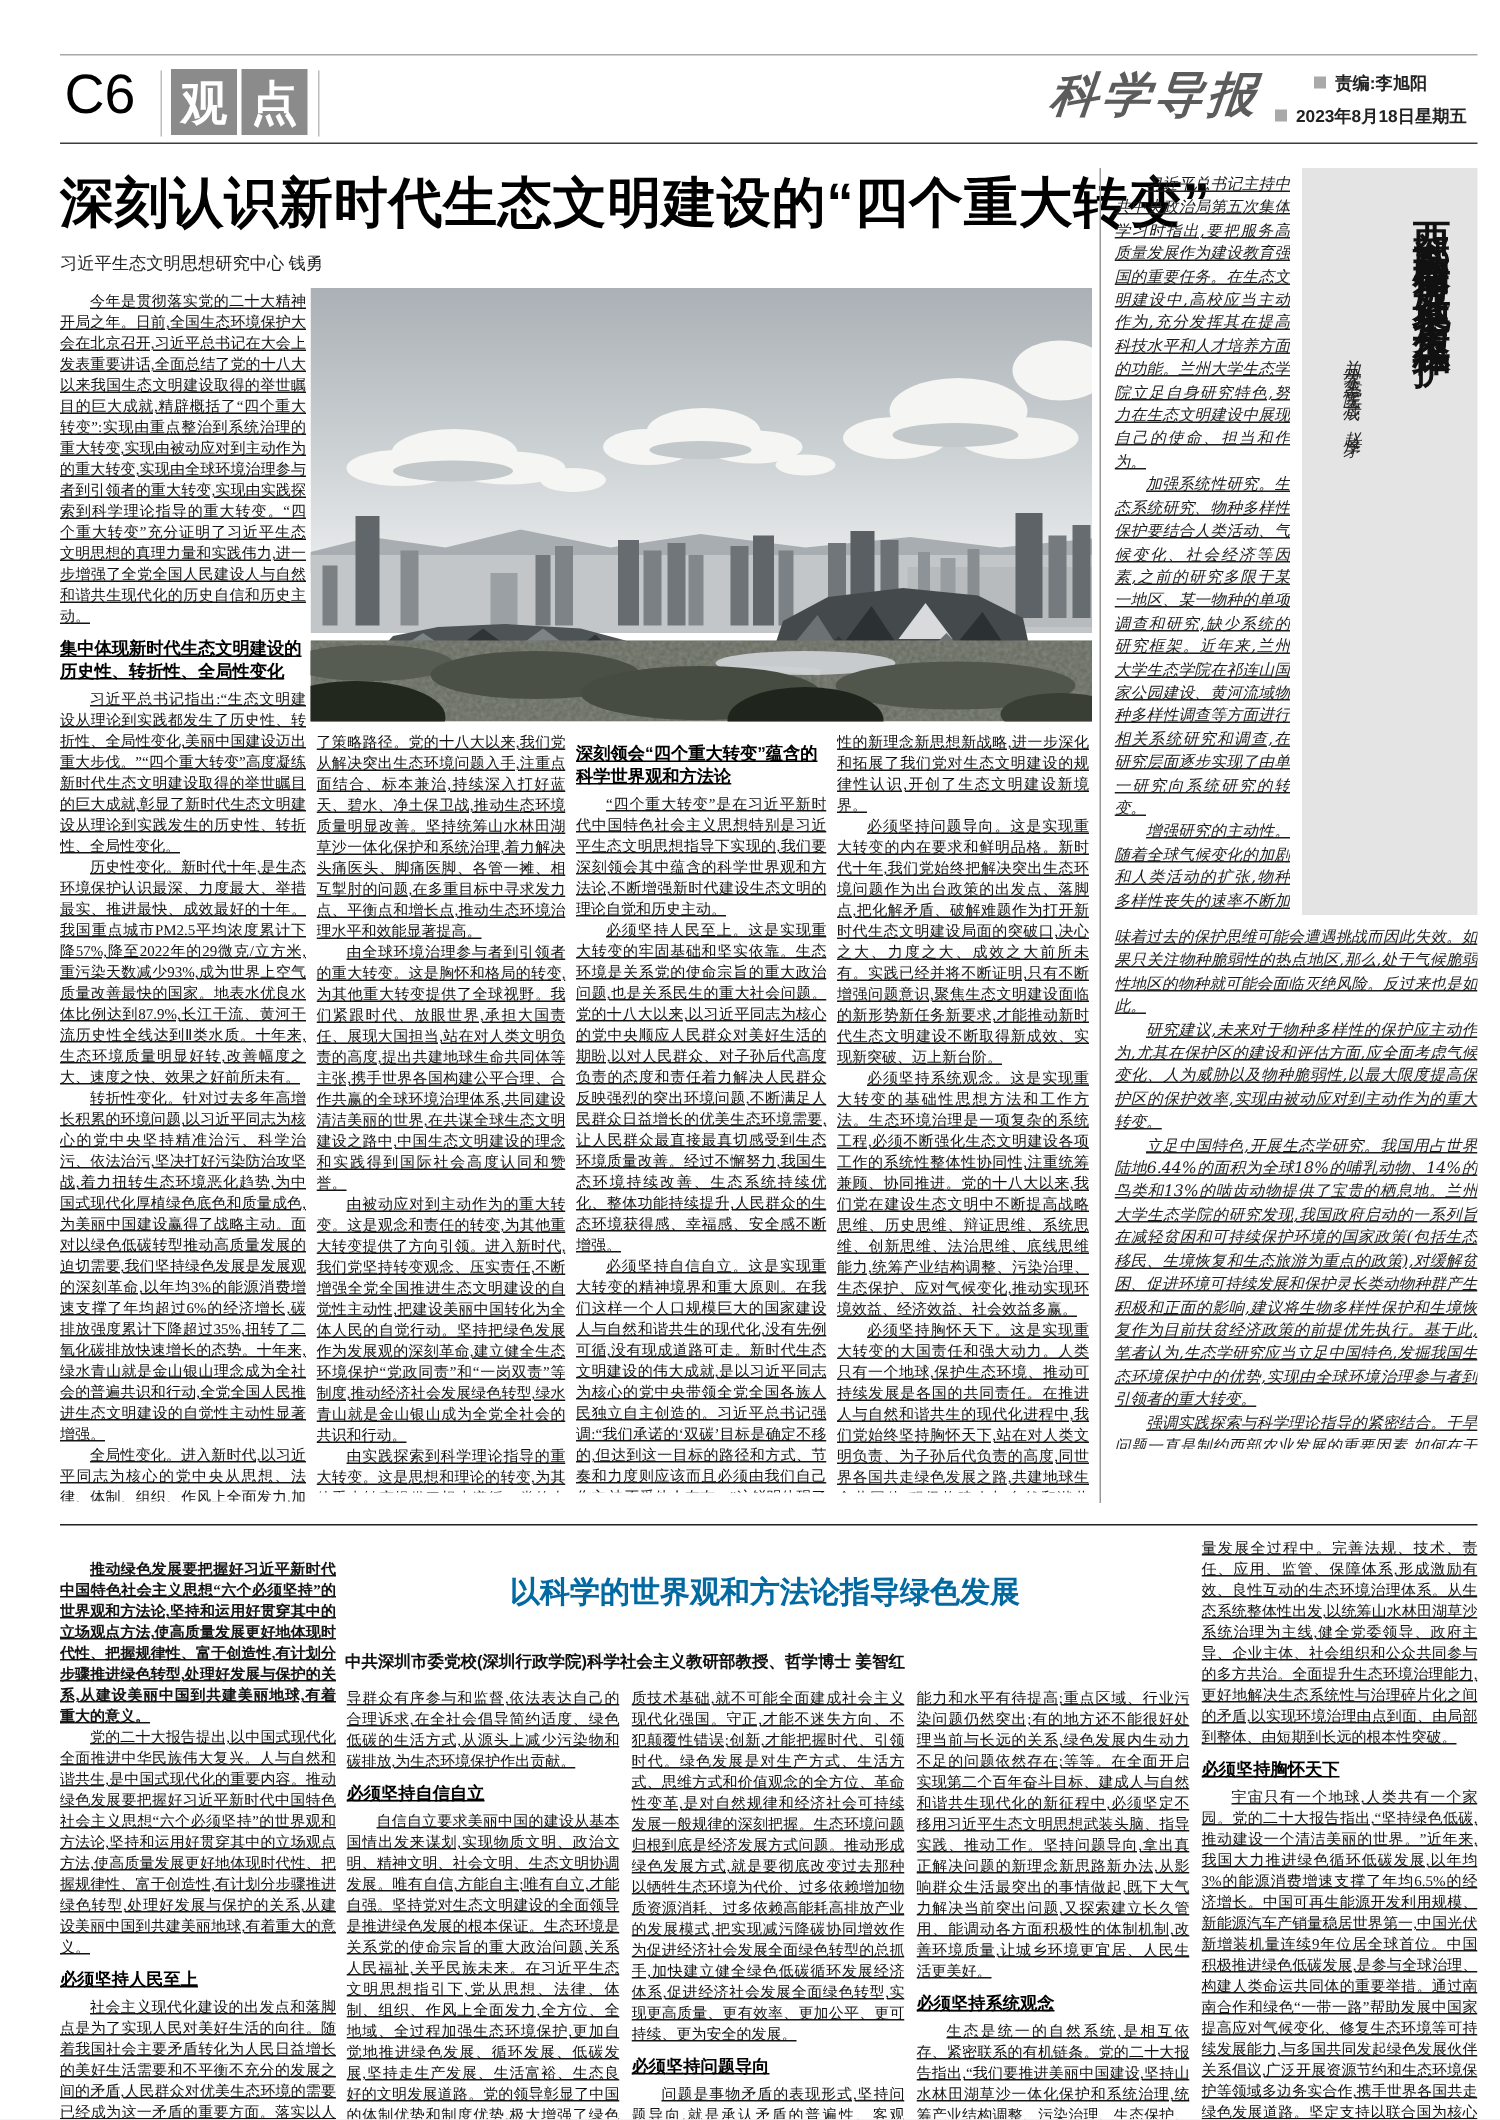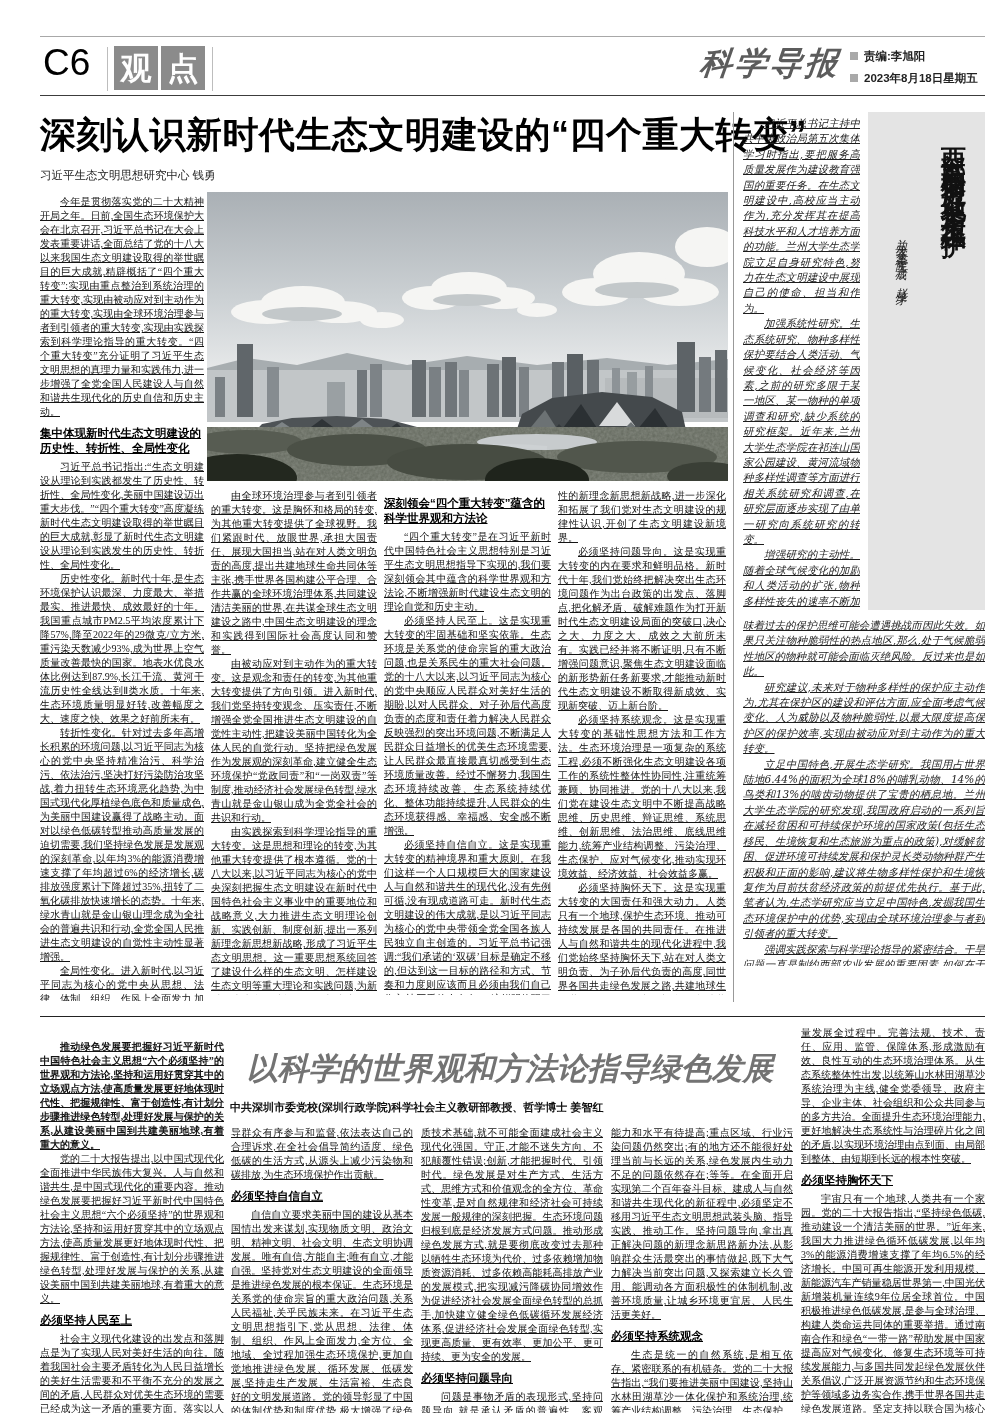--- a/index.html
+++ b/index.html
@@ -7,21 +7,21 @@
         font-family:"Liberation Serif",serif;color:#141414;}
   .abs{position:absolute;}
   .rule{background:#555;height:1px;}
   
   .pagecode{font-family:"Liberation Sans",sans-serif;font-size:37px;color:#000;}
   .vsep{width:1px;background:#bdbdbd;}
   .secbox{width:44px;height:44px;background:#8b8b8b;color:#fff;text-align:center;
           line-height:46px;font-size:31px;font-weight:700;font-family:"Liberation Sans",sans-serif;}
   .masthead{font-family:"DejaVu Serif",serif;font-style:italic;font-weight:700;
             font-size:32px;color:#5c5c5c;letter-spacing:3px;transform:skewX(-6deg);white-space:nowrap;}
-  .pubinfo{font-family:"Liberation Sans",sans-serif;font-size:11.5px;font-weight:700;color:#222;line-height:22px;white-space:nowrap;}
+  .pubinfo{font-family:"Liberation Sans",sans-serif;font-size:11.5px;font-weight:700;color:#222;line-height:22px;white-space:nowrap;text-align:center;}
   .sq{display:inline-block;width:8px;height:8px;background:#a9a9a9;margin-right:6px;}
   .wd{}
   
   .mtitle{font-family:"Liberation Sans",sans-serif;font-weight:800;font-size:36px;
           letter-spacing:0.5px;text-align:center;color:#000;white-space:nowrap;}
   .mbyline{font-size:11.5px;color:#222;}
   .bt{font-size:10px;line-height:14px;text-align:justify;overflow:hidden;}
   .para{margin:0;text-decoration:underline;}
   .para.p,.para.lede{text-indent:2em;}
   .para.c{text-indent:0;}
@@ -30,22 +30,22 @@
           line-height:15px;margin:7px 0 4px 0;text-indent:0;text-align:left;color:#000;}
   
   .st{font-size:10.5px;line-height:15.4px;font-style:italic;font-family:"DejaVu Serif",serif;
       color:#1d1d1d;text-align:justify;overflow:hidden;}
   .titlebox{background:#e4e4e4;}
   .vtitle{writing-mode:vertical-rl;text-orientation:upright;font-family:"Liberation Sans",sans-serif;
           font-weight:700;font-size:25px;letter-spacing:6px;color:#111;}
   .vbyline{writing-mode:vertical-rl;text-orientation:upright;font-family:"DejaVu Serif",serif;
            font-style:italic;font-size:11px;letter-spacing:3px;color:#222;}
   
-  .btitle{font-family:"Liberation Sans",sans-serif;font-weight:800;font-size:31px;
-          text-align:center;color:#737373;white-space:nowrap;font-style:italic;}
+  .btitle{font-family:"Liberation Sans",sans-serif;font-weight:800;font-size:20px;
+          text-align:center;color:#0369a1;white-space:nowrap;}
   .bbyline{font-family:"Liberation Sans",sans-serif;text-align:left;font-size:11px;font-weight:700;color:#111;}
 </style>
 </head>
 <body>
 
 <div class="page">
 
   <div class="abs rule" style="left:40px;top:36px;width:945px;background:#a8a8a8"></div>
 
   <div class="abs pagecode" style="left:43px;top:42px">C6</div>
@@ -158,20 +158,21 @@
 
   <div class="abs bt" style="left:40px;top:195px;width:164px;height:806px">
       <div class="para p">今年是贯彻落实党的二十大精神开局之年。日前,全国生态环境保护大会在北京召开,习近平总书记在大会上发表重要讲话,全面总结了党的十八大以来我国生态文明建设取得的举世瞩目的巨大成就,精辟概括了“四个重大转变”:实现由重点整治到系统治理的重大转变,实现由被动应对到主动作为的重大转变,实现由全球环境治理参与者到引领者的重大转变,实现由实践探索到科学理论指导的重大转变。“四个重大转变”充分证明了习近平生态文明思想的真理力量和实践伟力,进一步增强了全党全国人民建设人与自然和谐共生现代化的历史自信和历史主动。</div>
       <div class="para h">集中体现新时代生态文明建设的历史性、转折性、全局性变化</div>
       <div class="para p">习近平总书记指出:“生态文明建设从理论到实践都发生了历史性、转折性、全局性变化,美丽中国建设迈出重大步伐。”“四个重大转变”高度凝练新时代生态文明建设取得的举世瞩目的巨大成就,彰显了新时代生态文明建设从理论到实践发生的历史性、转折性、全局性变化。</div>
       <div class="para p">历史性变化。新时代十年,是生态环境保护认识最深、力度最大、举措最实、推进最快、成效最好的十年。我国重点城市PM2.5平均浓度累计下降57%,降至2022年的29微克/立方米,重污染天数减少93%,成为世界上空气质量改善最快的国家。地表水优良水体比例达到87.9%,长江干流、黄河干流历史性全线达到Ⅱ类水质。十年来,生态环境质量明显好转,改善幅度之大、速度之快、效果之好前所未有。</div>
       <div class="para p">转折性变化。针对过去多年高增长积累的环境问题,以习近平同志为核心的党中央坚持精准治污、科学治污、依法治污,坚决打好污染防治攻坚战,着力扭转生态环境恶化趋势,为中国式现代化厚植绿色底色和质量成色,为美丽中国建设赢得了战略主动。面对以绿色低碳转型推动高质量发展的迫切需要,我们坚持绿色发展是发展观的深刻革命,以年均3%的能源消费增速支撑了年均超过6%的经济增长,碳排放强度累计下降超过35%,扭转了二氧化碳排放快速增长的态势。十年来,绿水青山就是金山银山理念成为全社会的普遍共识和行动,全党全国人民推进生态文明建设的自觉性主动性显著增强。</div>
       <div class="para p">全局性变化。进入新时代,以习近平同志为核心的党中央从思想、法律、体制、组织、作风上全面发力,加强党对生态文明建设的全面领导,全方位、全地域、全过程加强生态环境保护,推进一系列变革性实践,实现一系列突破性进展,取得一系列标志性成果,创造了举世瞩目的生态奇迹和绿色发展奇迹。同时,推动《巴黎协定》达成、签署、生效和实施,充分发挥《生物多样性公约》第十五次缔约方大会主席国的政治领导力,经过两个阶段会议,达成《昆明—蒙特利尔全球生物多样性框架》,还与其他国家携手建设绿色“一带一路”,为建设清洁美丽的世界贡献中国智慧、中国方案、中国力量。</div>
     </div>
   <div class="abs bt" style="left:211px;top:489px;width:166px;height:506px">
+      <div class="para c">了策略路径。党的十八大以来,我们党从解决突出生态环境问题入手,注重点面结合、标本兼治,持续深入打好蓝天、碧水、净土保卫战,推动生态环境质量明显改善。坚持统筹山水林田湖草沙一体化保护和系统治理,着力解决头痛医头、脚痛医脚、各管一摊、相互掣肘的问题,在多重目标中寻求发力点、平衡点和增长点,推动生态环境治理水平和效能显著提高。</div>
       <div class="para p">由全球环境治理参与者到引领者的重大转变。这是胸怀和格局的转变,为其他重大转变提供了全球视野。我们紧跟时代、放眼世界,承担大国责任、展现大国担当,站在对人类文明负责的高度,提出共建地球生命共同体等主张,携手世界各国构建公平合理、合作共赢的全球环境治理体系,共同建设清洁美丽的世界,在共谋全球生态文明建设之路中,中国生态文明建设的理念和实践得到国际社会高度认同和赞誉。</div>
       <div class="para p">由被动应对到主动作为的重大转变。这是观念和责任的转变,为其他重大转变提供了方向引领。进入新时代,我们党坚持转变观念、压实责任,不断增强全党全国推进生态文明建设的自觉性主动性,把建设美丽中国转化为全体人民的自觉行动。坚持把绿色发展作为发展观的深刻革命,建立健全生态环境保护“党政同责”和“一岗双责”等制度,推动经济社会发展绿色转型,绿水青山就是金山银山成为全党全社会的共识和行动。</div>
       <div class="para p">由实践探索到科学理论指导的重大转变。这是思想和理论的转变,为其他重大转变提供了根本遵循。党的十八大以来,以习近平同志为核心的党中央深刻把握生态文明建设在新时代中国特色社会主义事业中的重要地位和战略意义,大力推进生态文明理论创新、实践创新、制度创新,提出一系列新理念新思想新战略,形成了习近平生态文明思想。这一重要思想系统回答了建设什么样的生态文明、怎样建设生态文明等重大理论和实践问题,为新时代生态文明建设提供了根本遵循。思想和理论的重大转变居于统摄和管总地位,是认识之变、理念之变,也是指导实现其他重大转变的根本性转变。</div>
     </div>
   <div class="abs bt" style="left:384px;top:489px;width:167px;height:506px">
       <div class="para h">深刻领会“四个重大转变”蕴含的科学世界观和方法论</div>
       <div class="para p">“四个重大转变”是在习近平新时代中国特色社会主义思想特别是习近平生态文明思想指导下实现的,我们要深刻领会其中蕴含的科学世界观和方法论,不断增强新时代建设生态文明的理论自觉和历史主动。</div>
       <div class="para p">必须坚持人民至上。这是实现重大转变的牢固基础和坚实依靠。生态环境是关系党的使命宗旨的重大政治问题,也是关系民生的重大社会问题。党的十八大以来,以习近平同志为核心的党中央顺应人民群众对美好生活的期盼,以对人民群众、对子孙后代高度负责的态度和责任着力解决人民群众反映强烈的突出环境问题,不断满足人民群众日益增长的优美生态环境需要,让人民群众最直接最真切感受到生态环境质量改善。经过不懈努力,我国生态环境持续改善、生态系统持续优化、整体功能持续提升,人民群众的生态环境获得感、幸福感、安全感不断增强。</div>
       <div class="para p">必须坚持自信自立。这是实现重大转变的精神境界和重大原则。在我们这样一个人口规模巨大的国家建设人与自然和谐共生的现代化,没有先例可循,没有现成道路可走。新时代生态文明建设的伟大成就,是以习近平同志为核心的党中央带领全党全国各族人民独立自主创造的。习近平总书记强调:“我们承诺的‘双碳’目标是确定不移的,但达到这一目标的路径和方式、节奏和力度则应该而且必须由我们自己作主,决不受他人左右。”这鲜明体现了新时代中国共产党人坚持自信自立推进生态文明建设的政治自觉、思想自觉、行动自觉。</div>
     </div>

